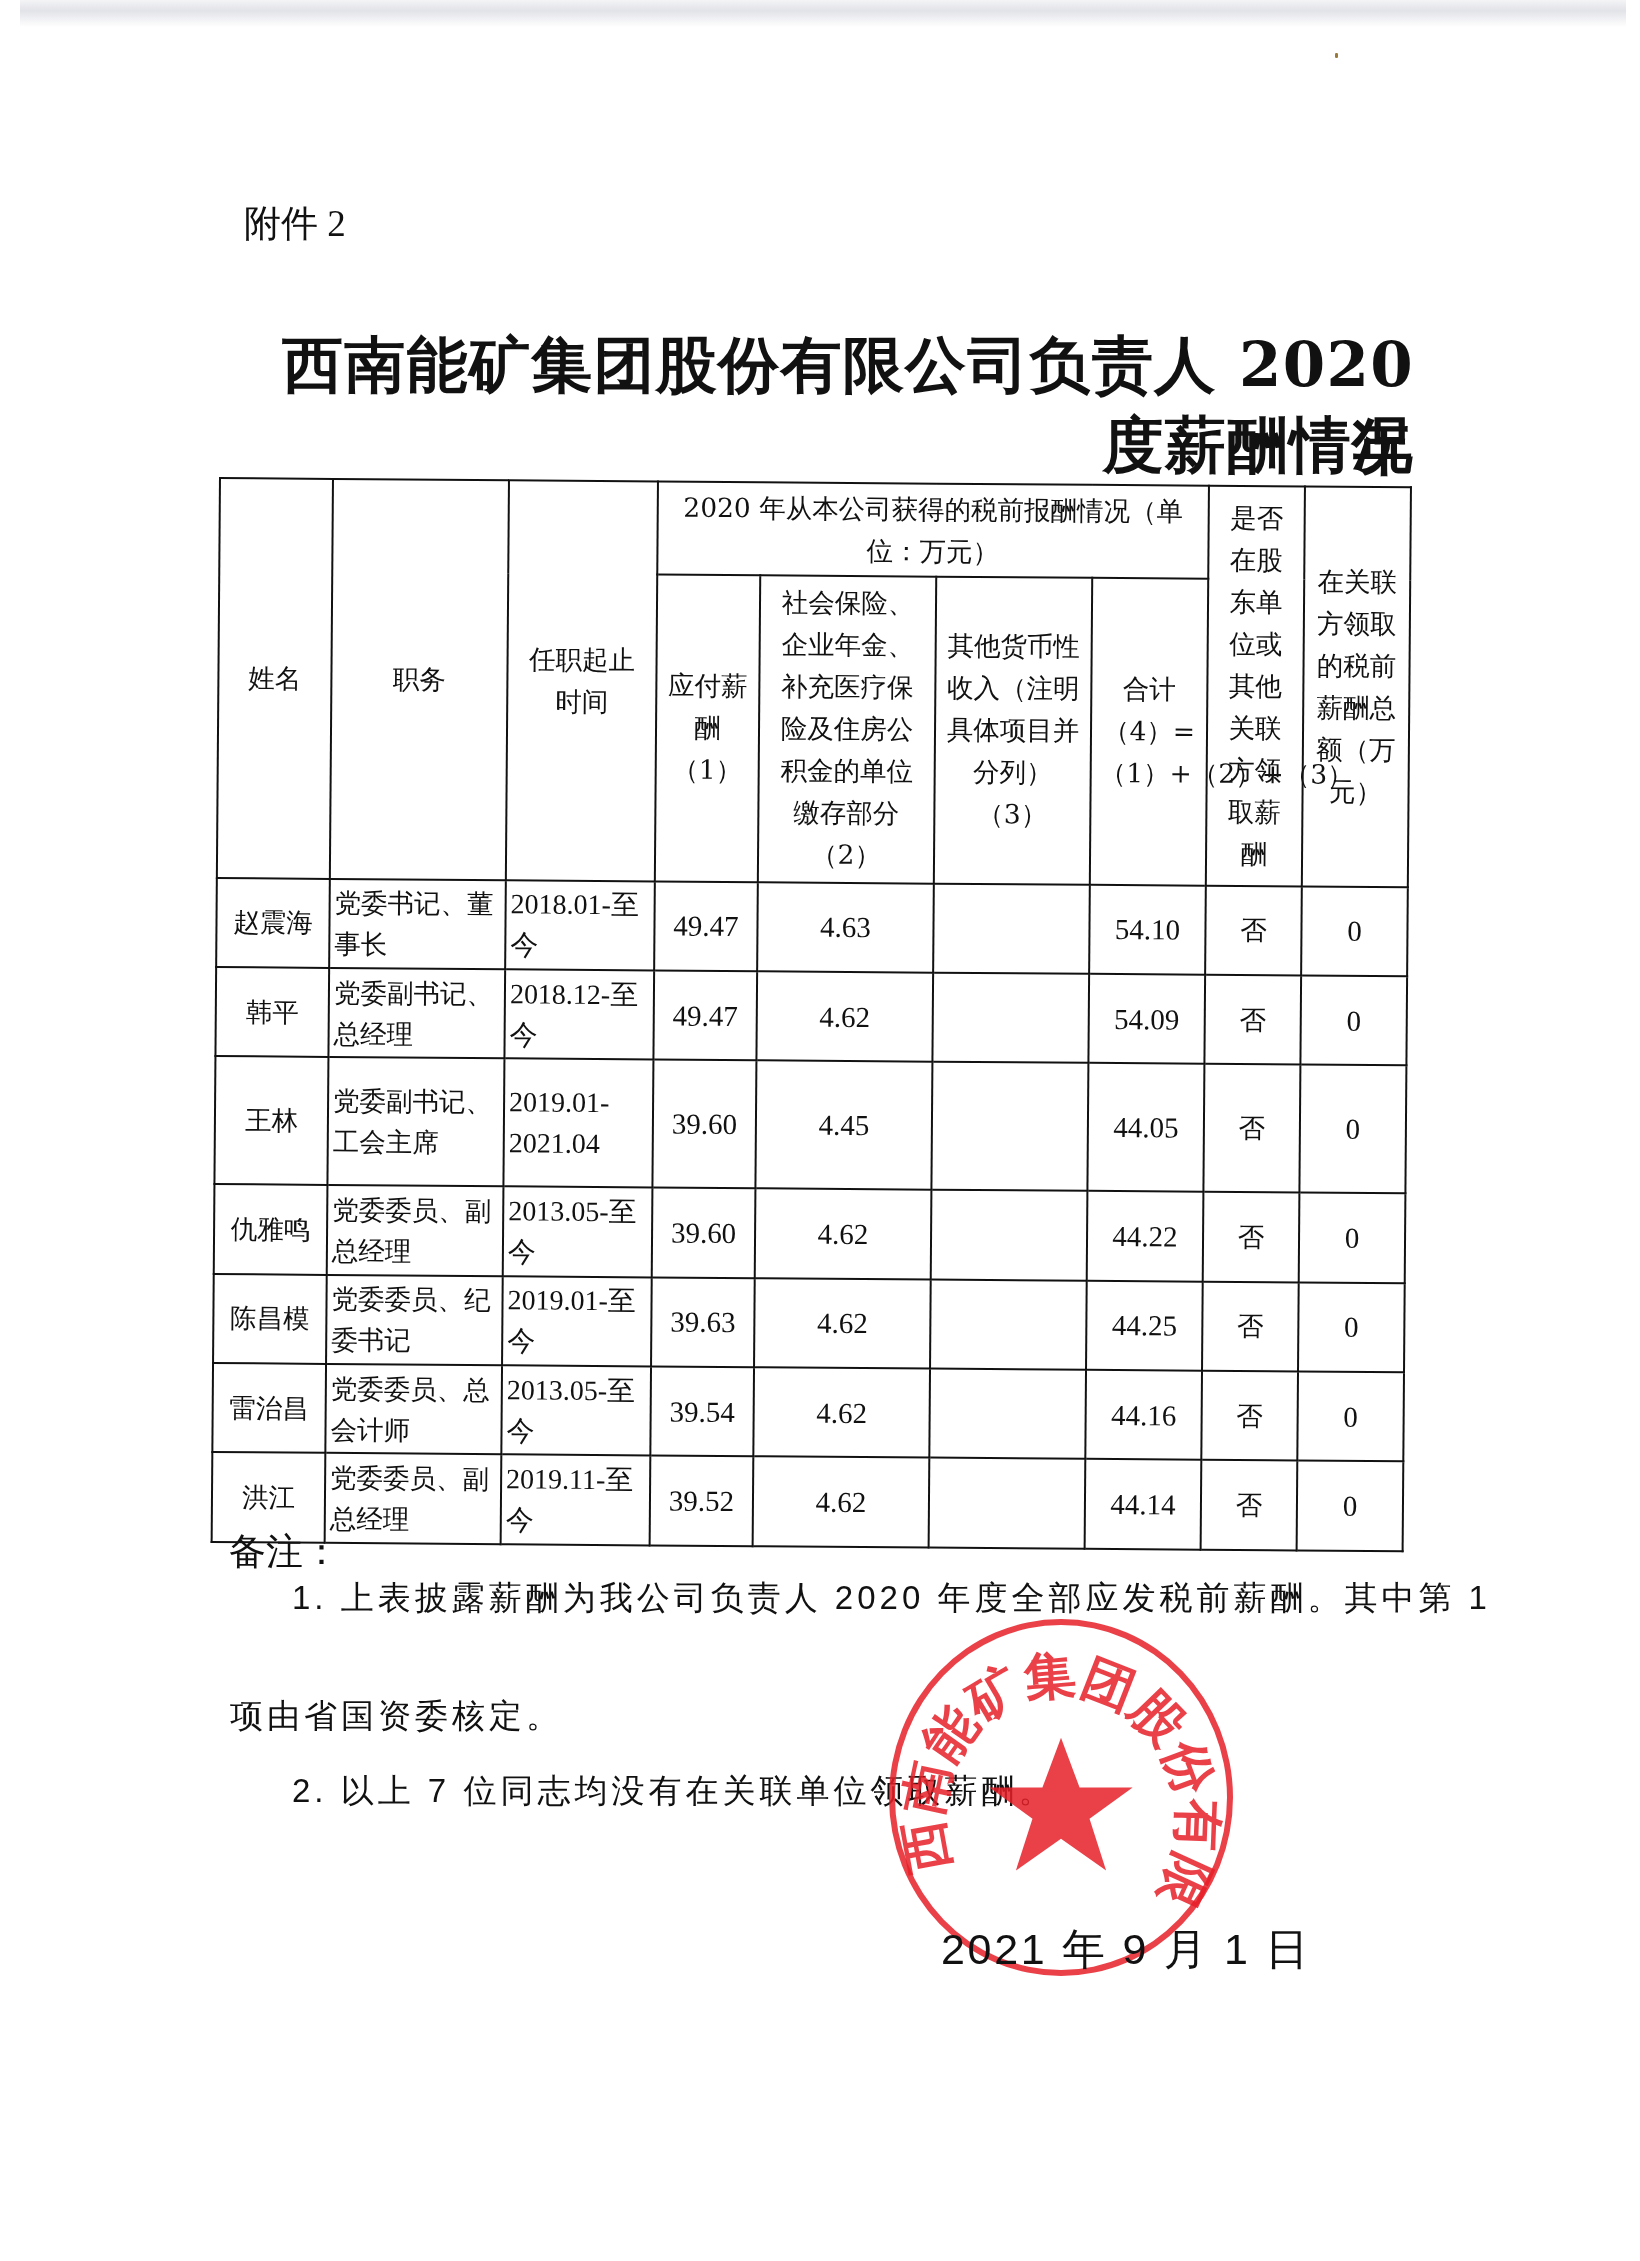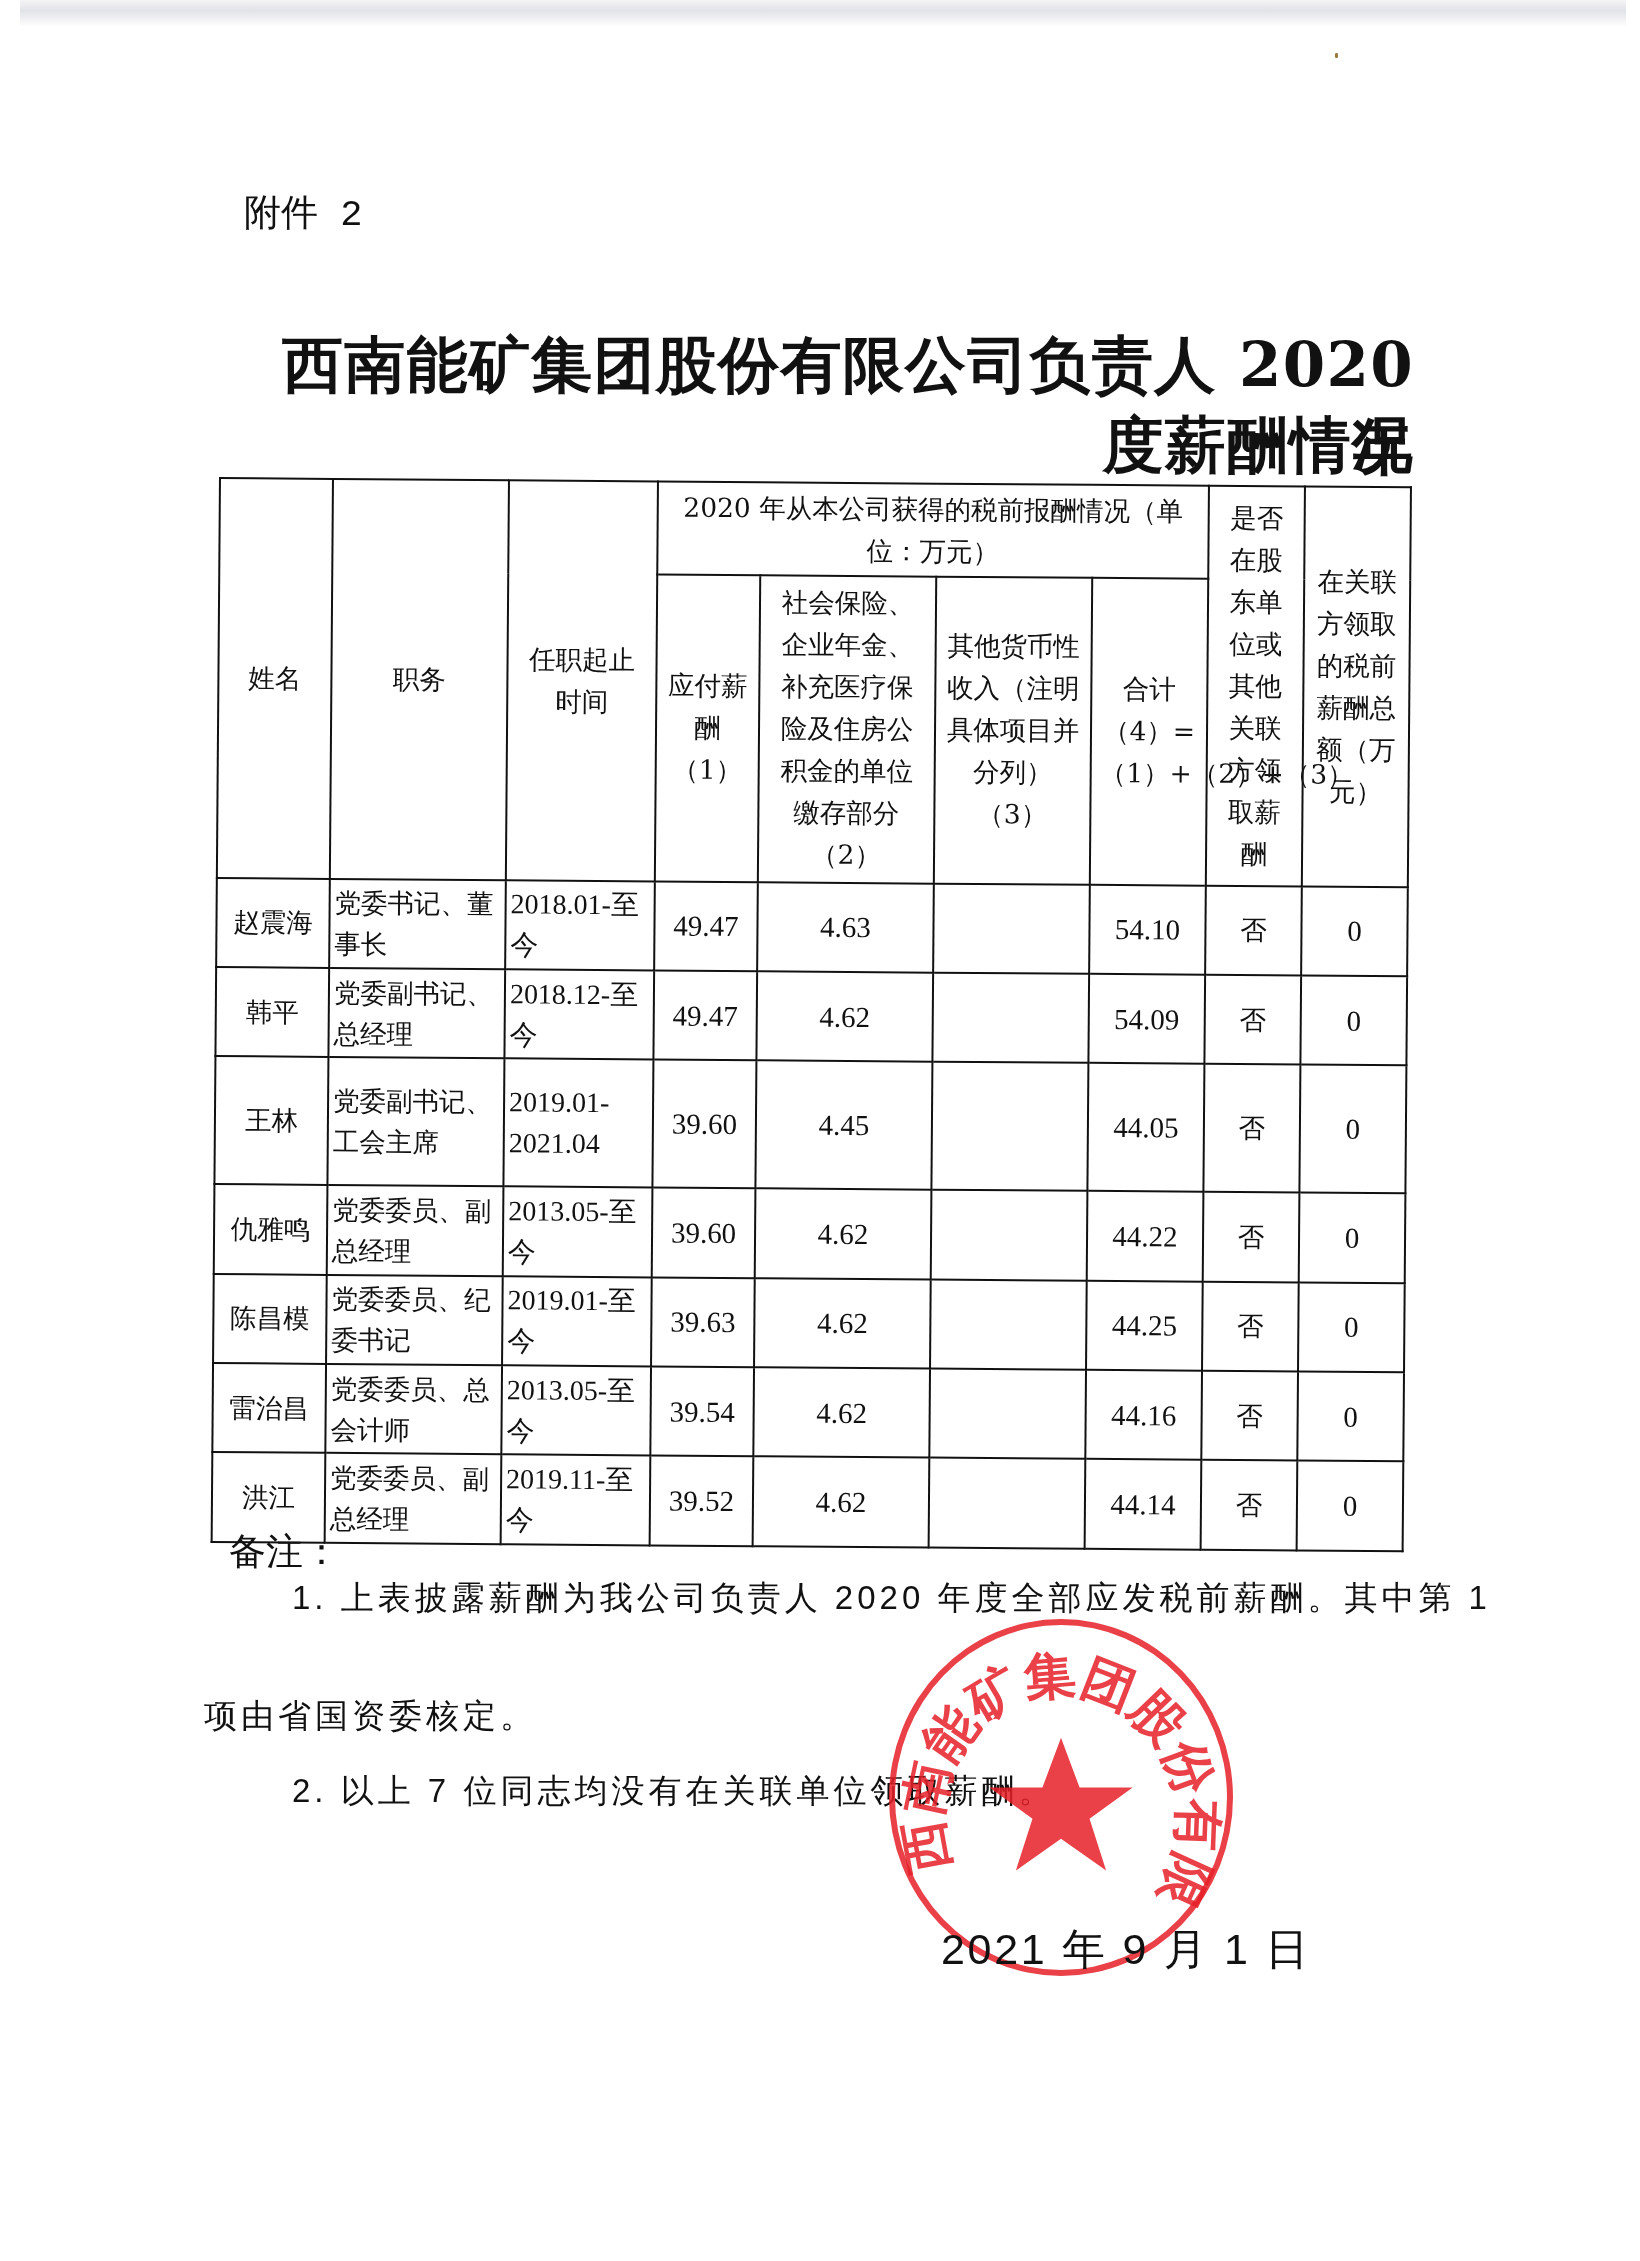--- a/index.html
+++ b/index.html
@@ -7,22 +7,22 @@
     width:1640px; height:2261px; position:relative; overflow:hidden;
     background:#ffffff; color:#111;
     font-family:"DejaVu Serif", "Liberation Serif", serif;
   }
   .scan-edge {
     position:absolute; left:20px; top:0; width:1606px; height:26.5px;
     background:linear-gradient(#f4f4f6, #e2e3e8 40%, #ffffff);
   }
   .speck { position:absolute; left:1335px; top:53px; width:3.3px; height:5.3px; background:#9a7a3a; border-radius:1.3px; }
   .attach {
-    position:absolute; left:244px; top:188px; font-size:37px;
-    font-family:Liberation Mono, monospace;
+    position:absolute; left:244px; top:199px; font-size:37px;
+    font-family:Liberation Serif, serif;
   }
   .title {
     position:absolute; left:219px; width:1195px; text-align:right;
     font-weight:bold; font-size:61px; letter-spacing:1.3px;
     font-family:"DejaVu Serif","Liberation Serif",serif;
   }
   .title.l1 { top:325px; }
   .title.l2 { top:405px; }
   table.pay {
     position:absolute; left:219px; top:477px; width:1191px;
@@ -34,21 +34,21 @@
     font-weight:normal; font-size:26.5px; line-height:42px; padding:2.7px 4px;
     font-family:"DejaVu Serif","Liberation Serif",serif;
   }
   table.pay th.vert { padding:5.3px 8px; line-height:42px; }
   table.pay td.num { font-family:"Liberation Serif","DejaVu Serif",serif; font-size:29px; }
   table.pay td.pos { text-align:left; line-height:41px; }
   table.pay td.date { text-align:left; line-height:41px; font-family:"Liberation Serif","DejaVu Serif",serif; font-size:28px; }
   .notes-label { position:absolute; left:229px; top:1527px; font-size:37px; font-family:Liberation Serif, serif; }
   .note { position:absolute; font-size:33px; letter-spacing:4px; font-family:"Liberation Sans","DejaVu Sans",sans-serif; }
   .note.n1 { left:292px; top:1576px; }
-  .note.n1b { left:204px; top:1694px;text-align:right; }
+  .note.n1b { left:230px; top:1694px;text-align:right; }
   .note.n2 { left:292px; top:1769px; }
   .date-line { position:absolute; left:941px; top:1921px; font-size:43px; letter-spacing:2.7px; font-family:"Liberation Sans","DejaVu Sans",sans-serif; }
   .stamp {
     position:absolute; left:889px; top:1619px; width:332px; height:345px;
     border:6.6px solid rgba(230,30,40,0.85); border-radius:50%;
     color:rgba(230,30,40,0.9);
   }
   .stamp svg { position:absolute; left:0; top:0; }
 </style>
 </head>

